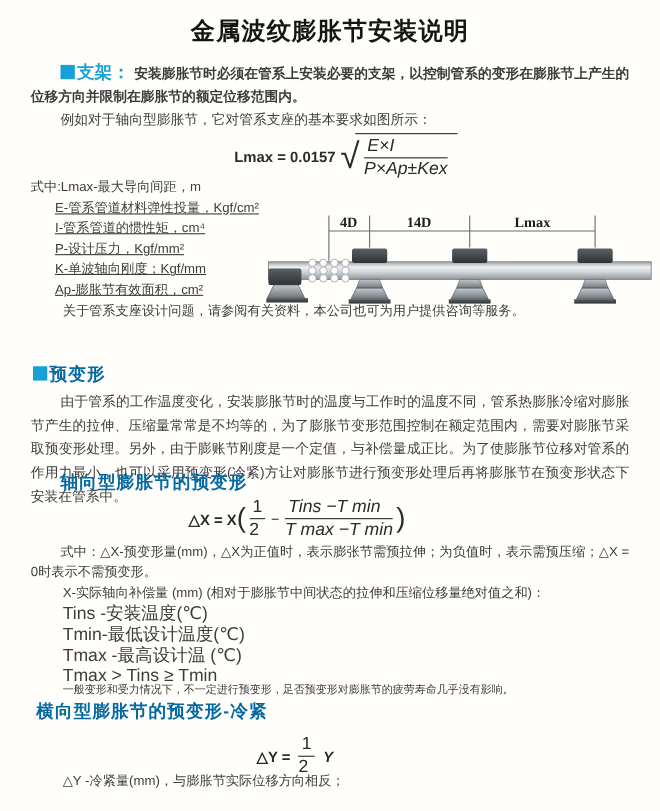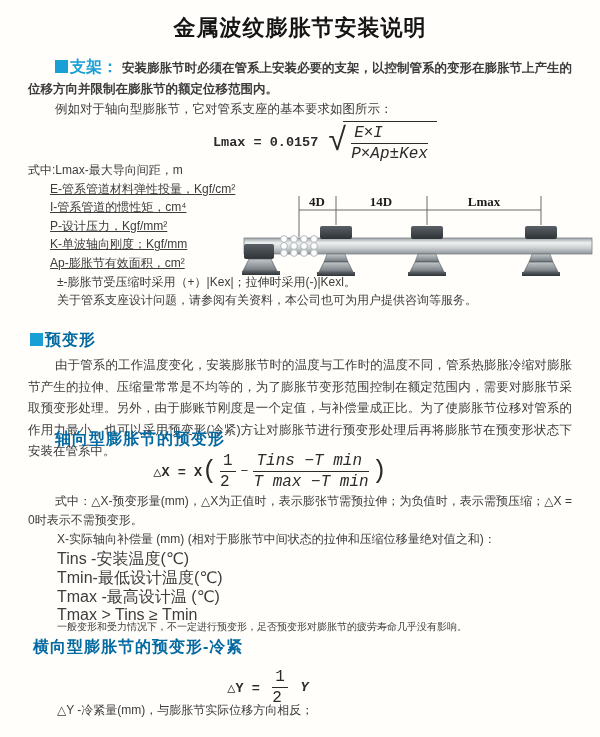--- a/index.html
+++ b/index.html
@@ -15,21 +15,21 @@
   p.body{margin:0;font-size:12.5px;line-height:21px;text-align:justify;}
   .pad{padding:0 28px;left:0;width:544px;}
   .indent{text-indent:27px;}
   .bold{font-weight:bold;}
   .support-head-inline{font-size:16px;font-weight:bold;color:#189fd5;margin-right:4px;}
   .vars{font-size:12px;line-height:18.6px;color:#3c3c3c;}
   .vars .v{white-space:nowrap;}
   .vars .ind1{margin-left:22px;text-decoration:underline;}
   .vars .ind2{margin-left:29px;}
   
-  .formula{font-family:Liberation Mono, monospace;color:#2b2b2b;white-space:nowrap;}
+  .formula{font-family:Liberation Sans, sans-serif;color:#2b2b2b;white-space:nowrap;}
   .f-lhs{font-weight:bold;font-size:13.5px;vertical-align:middle;}
   .frac{display:inline-block;text-align:left;vertical-align:middle;font-size:16px;line-height:1.15;padding:0 3px;}
   .frac .num{display:block;border-bottom:1px solid #2b2b2b;padding:0 3px 1px 3px;}
   .frac .den{display:block;padding-top:1px;}
   .it{font-style:italic;}
   .sqrt-sym{font-size:32px;font-weight:400;vertical-align:middle;margin-right:-4px;line-height:1;}
   .sqrt-body{display:inline-block;border-top:1.6px solid #2b2b2b;padding:2px 6px 0 5px;vertical-align:middle;}
   .bigparen{font-size:25px;font-weight:400;vertical-align:middle;line-height:1;}
   .f-op{font-size:13px;vertical-align:middle;padding:0 2px;}
   .center-wrap{display:flex;justify-content:center;}
@@ -57,21 +57,20 @@
     <span class="sqrt-sym">√</span><span class="sqrt-body"><span class="frac it"><span class="num">E×I</span><span class="den">P×Ap±Kex</span></span></span>
   </div>
 
   <div class="abs vars" style="top:161px;left:28px;">
     <div class="v">式中:Lmax-最大导向间距，m</div>
     <div class="v ind1">E-管系管道材料弹性投量，Kgf/cm²</div>
     <div class="v ind1">I-管系管道的惯性矩，cm⁴</div>
     <div class="v ind1">P-设计压力，Kgf/mm²</div>
     <div class="v ind1">K-单波轴向刚度；Kgf/mm</div>
     <div class="v ind1">Ap-膨胀节有效面积，cm²</div>
-    <div class="v ind2">±-膨胀节受压缩时采用（+）|Kex|；拉伸时采用(-)|Kexl。</div>
     <div class="v ind2">关于管系支座设计问题，请参阅有关资料，本公司也可为用户提供咨询等服务。</div>
   </div>
 
   <div class="abs" style="top:192px;left:242px;">
     <svg width="352" height="98" viewBox="0 0 352 98">
       <defs>
         <linearGradient id="pipeG" x1="0" y1="0" x2="0" y2="1">
           <stop offset="0" stop-color="#9ba1a5"></stop>
             <stop offset="0.3" stop-color="#eef0f1"></stop>
           <stop offset="0.6" stop-color="#cfd3d5"></stop>

